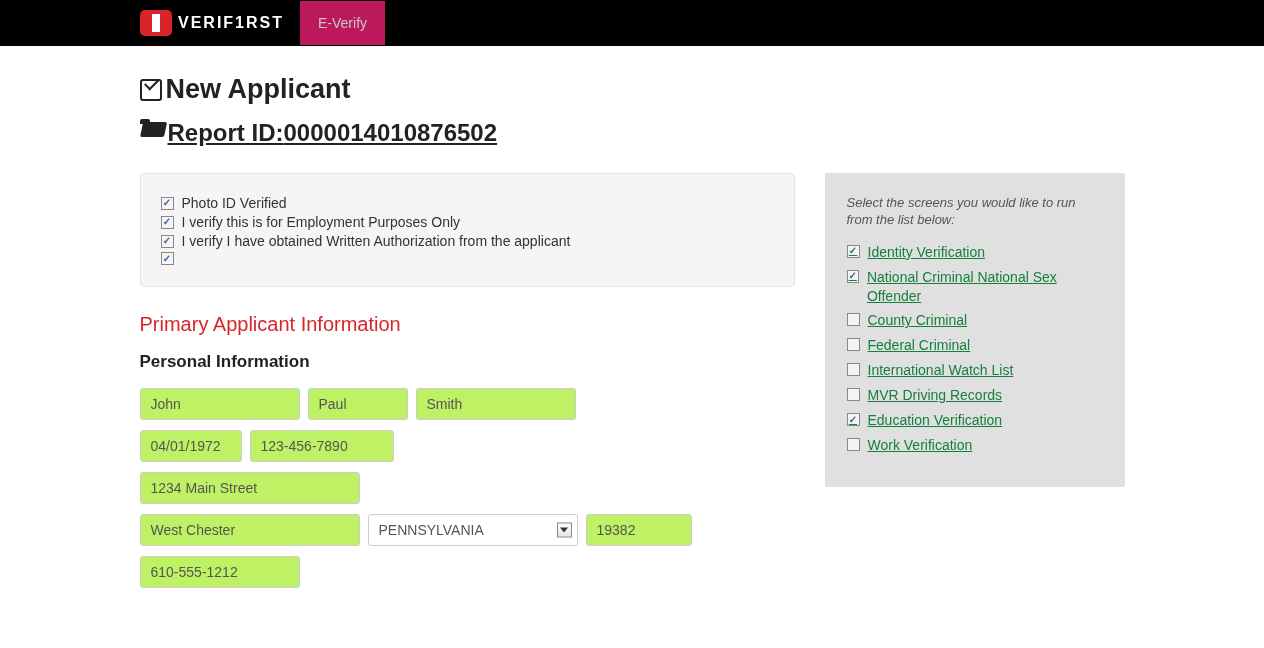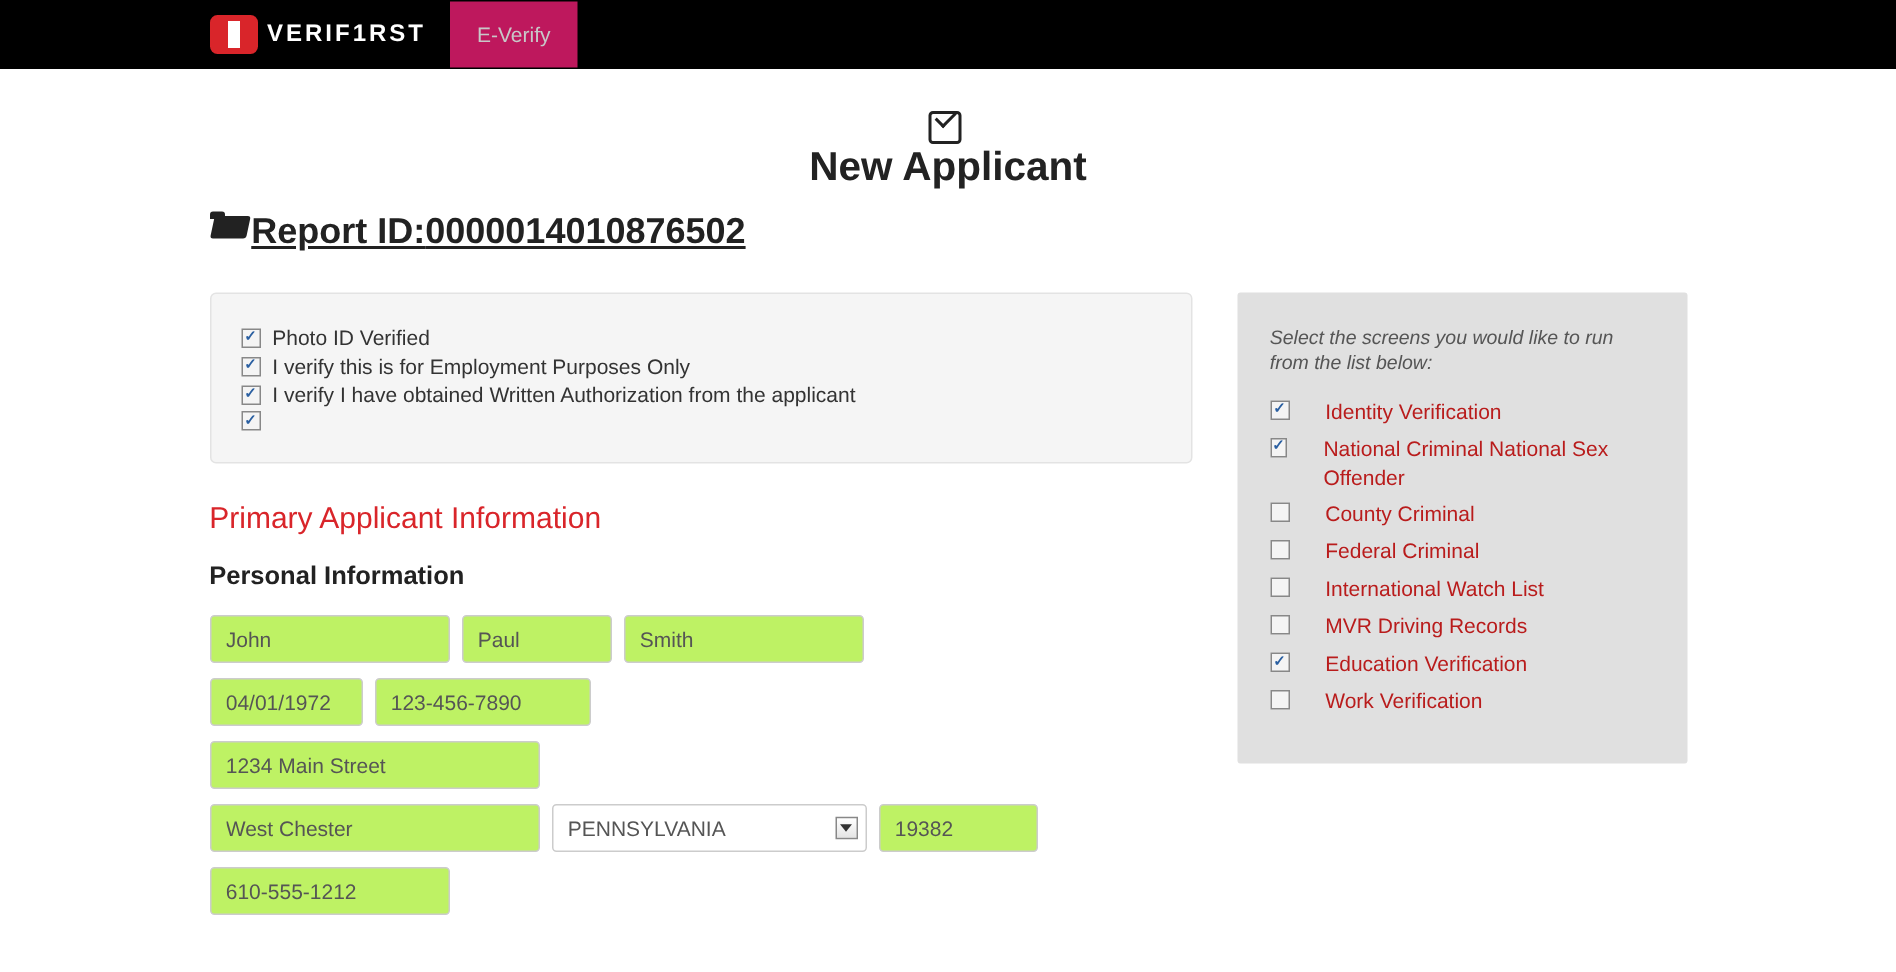--- a/index.html
+++ b/index.html
@@ -6,21 +6,21 @@
     body { font-family: "Helvetica Neue", Helvetica, Arial, sans-serif; font-size: 14px; color: #333; background: #fff; }
 
     .topbar { background: #000; height: 46px; display: flex; align-items: center; padding: 0 140px; }
     .logo-box { width: 32px; height: 26px; background: #d9252a; border-radius: 5px; display: flex; align-items: center; justify-content: center; margin-right: 6px; position: relative; }
     .logo-box::after { content: ""; width: 8px; height: 18px; background: #fff; display: block; }
     .brand { color: #fff; font-weight: 700; letter-spacing: 2px; font-size: 16px; margin-right: 16px; }
     .nav-tab { color: #c8c8c8; background: #be185d; padding: 14px 18px; font-size: 14px; cursor: pointer; }
 
     .container { max-width: 985px; margin: 0 auto; padding: 20px 0 40px 0; }
 
-    h1.page-title { font-size: 27px; font-weight: 700; color: #222; margin: 8px 0 14px; display: flex; align-items: center; font-family: Arial, sans-serif; flex-direction: column;}
+    h1.page-title { font-size: 27px; font-weight: 700; color: #222; margin: 8px 0 14px; display: flex; align-items: center; font-family: Arial, sans-serif;}
     h2.report-id { font-size: 24px; font-weight: 700; color: #222; margin: 0 0 26px; display: flex; font-family: Arial, sans-serif; text-decoration: underline;}
 
     .icon-check-square { width: 22px; height: 22px; margin-right: 4px; position: relative; border: 2.2px solid #222; border-radius: 3px; display: inline-block; }
     .icon-check-square::after { content: ""; position: absolute; left: 3px; top: -2px; width: 11px; height: 6px; border-left: 2.5px solid #222; border-bottom: 2.5px solid #222; transform: rotate(-45deg); }
 
     .icon-folder { width: 24px; height: 18px; margin-right: 4px; position: relative; display: inline-block; }
     .icon-folder::before { content: ""; position: absolute; top: 0; left: 0; width: 10px; height: 5px; background: #222; border-radius: 2px 2px 0 0;}
     .icon-folder::after { content: ""; position: absolute; top: 3px; left: 0; width: 24px; height: 15px; background: #222; border-radius: 0 2px 2px 2px; transform: skewX(-12deg); transform-origin: bottom left;}
 
     .columns { display: flex; gap: 30px; align-items: flex-start; }
@@ -42,21 +42,21 @@
 
     .select-wrap { position: relative; display: inline-block; }
     .select-wrap select { border: 1px solid #ccc; border-radius: 3px; padding: 6px 26px 6px 10px; font-size: 14px; color: #555; background: #fff; height: 32px; appearance: none; -webkit-appearance:none; width: 100%;}
     .select-caret { position: absolute; right: 6px; top: 50%; transform: translateY(-50%); width: 15px; height: 15px; border: 1px solid #888; background: linear-gradient(#fff, #e4e4e4); pointer-events: none; display:flex; align-items:center; justify-content:center;}
     .select-caret::after { content:""; border-left: 4px solid transparent; border-right: 4px solid transparent; border-top: 5px solid #333;}
 
     
     .panel { background: #e0e0e0; border-radius: 2px; padding: 22px 22px 26px; }
     .panel h3 { color: #555; font-size: 21px; font-weight: 400; margin-bottom: 6px; font-family: Arial, sans-serif;}
     .panel .hint { font-style: italic; color: #555; font-size: 13px; margin-bottom: 14px; line-height: 1.3;}
-    .panel .opt { display: flex; align-items: flex-start; gap: 24px; margin: 6px 0; font-size: 14px; color: #b91c1c;}
+    .panel .opt { display: flex; align-items: flex-start; gap: 8px; margin: 6px 0; font-size: 14px; color: #15803d; text-decoration: underline;}
     .panel .opt .cbx { margin-top: 2px; }
     .panel .opt .lbl { line-height: 1.35; }
 
     .w-160 { width: 160px;} .w-102{width:102px;} .w-220{width:220px;}
     .w-106{width:106px;} .w-210{width:210px;}
   </style>
 </head>
 <body>
 
 <div class="topbar">

